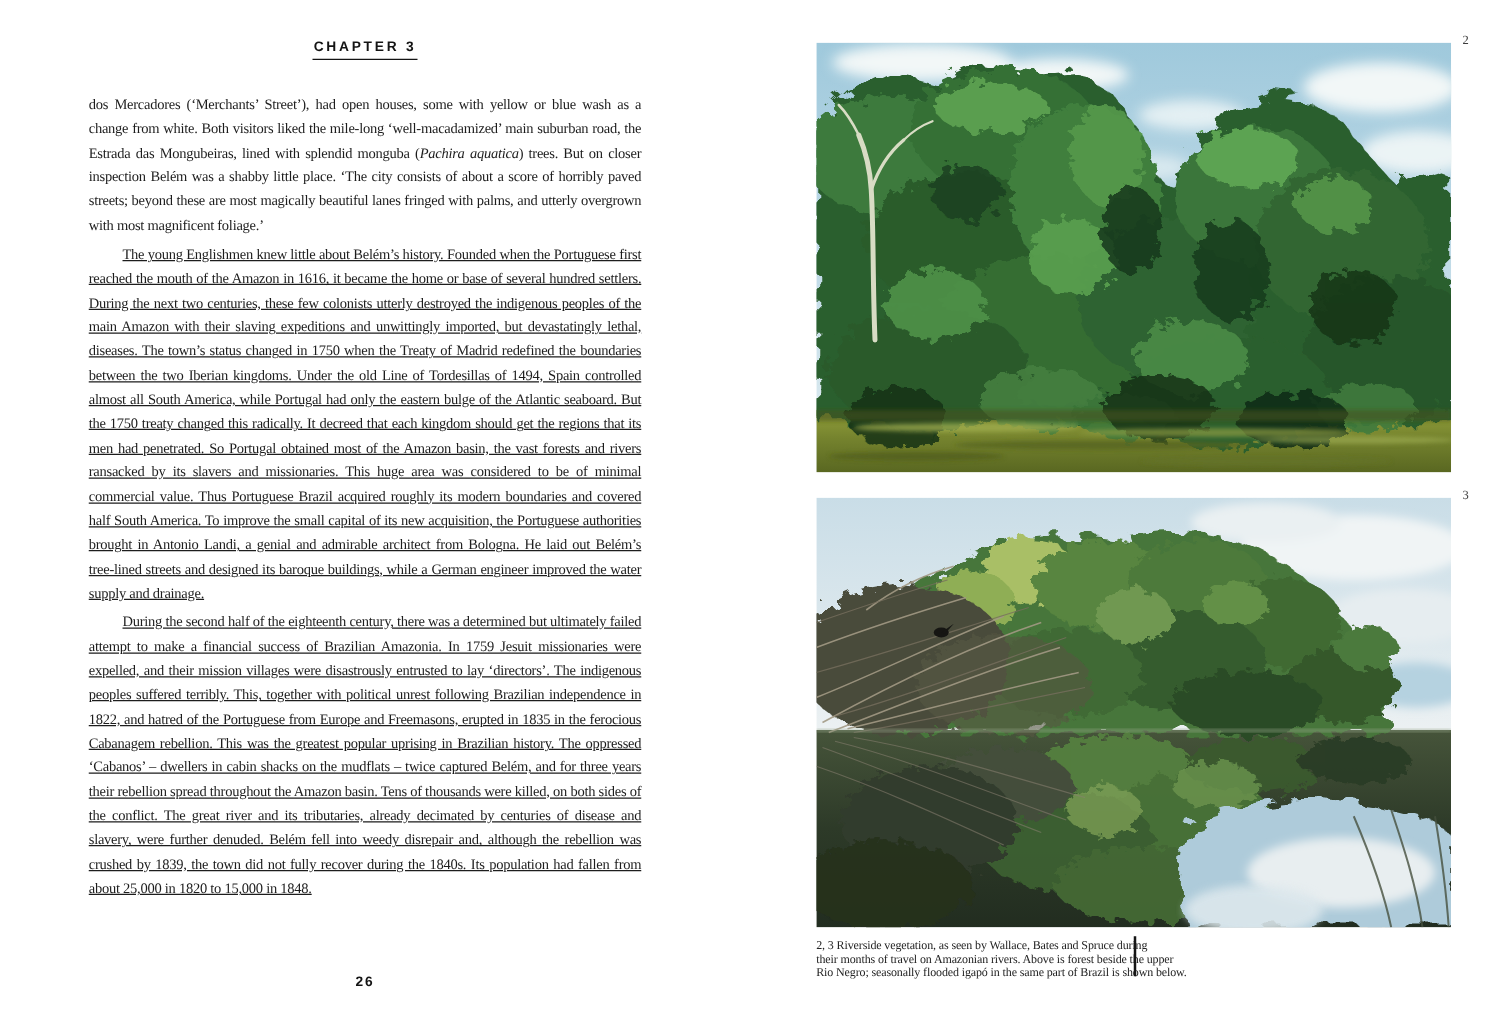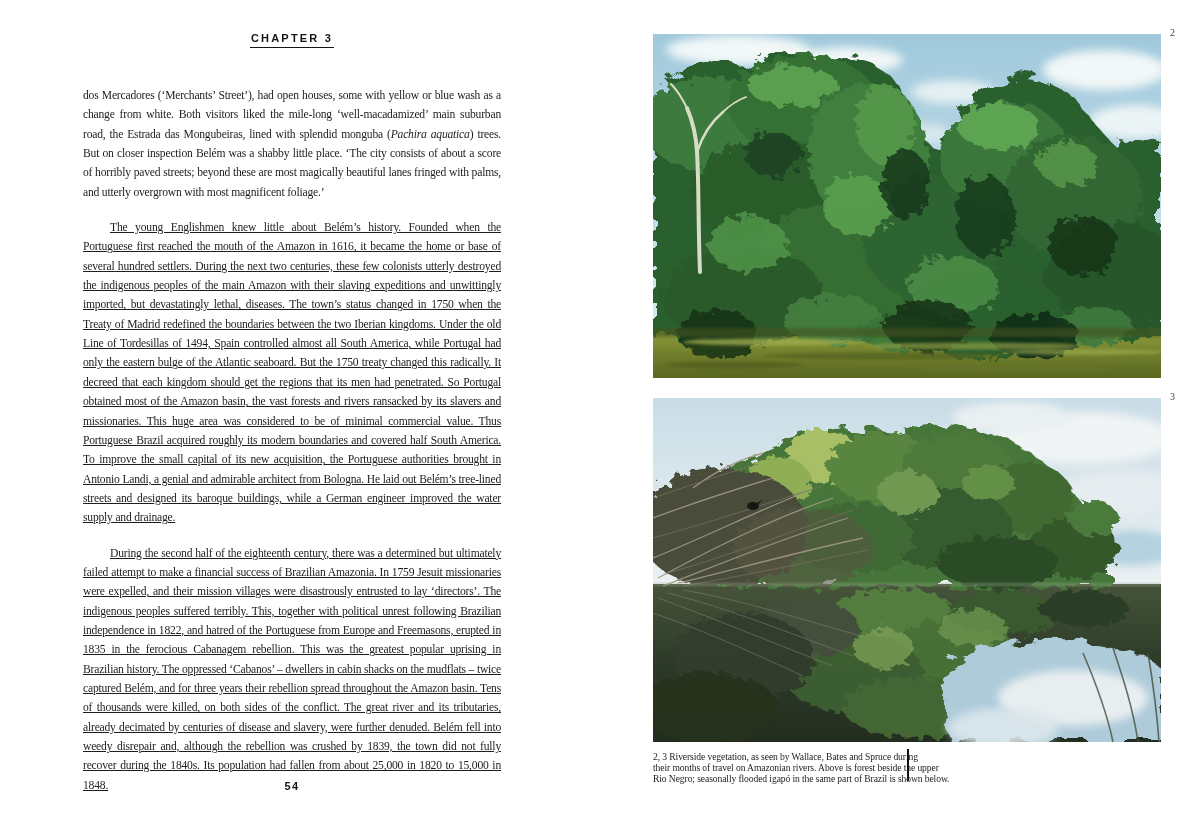--- a/index.html
+++ b/index.html
@@ -15,21 +15,21 @@
     display:inline-block;
     font-family:"Liberation Sans","DejaVu Sans",sans-serif;
     font-weight:700;font-size:11px;letter-spacing:2.2px;color:#141414;
     border-bottom:1.8px solid #141414;padding:0 1px 2.5px 1px;
   }
   .body-text{
     position:absolute;left:67px;top:70px;width:450px;
     font-size:11.6px;line-height:19.35px;letter-spacing:-0.2px;
     text-align:justify;color:#1d1d1d;
   }
-  .body-text p{margin:16px;}
+  .body-text p{margin:4px;}
   .body-text p.indent{text-indent:27px;text-decoration:underline;}
   .body-text .i{font-style:italic;}
   .folio{
     position:absolute;left:67px;top:780px;width:450px;text-align:center;
     font-family:"Liberation Sans","DejaVu Sans",sans-serif;
     font-weight:700;font-size:11px;letter-spacing:1.5px;color:#141414;
   }
   
   .figure{position:absolute;width:508px;height:344px;overflow:hidden;}
   .figure svg{display:block;width:508px;height:344px;}
@@ -59,21 +59,21 @@
     <div class="chapter-head">
       <span>CHAPTER 3</span>
     </div>
 
     <div class="body-text" id="body-text">
         <p><span>dos Mercadores (‘Merchants’ Street’), had open houses, some with yellow or blue wash as a change from white. Both visitors liked the mile-long ‘well-macadamized’ main suburban road, the Estrada das Mongubeiras, lined with splendid monguba (</span><span class="i">Pachira aquatica</span><span>) trees. But on closer inspection Belém was a shabby little place. ‘The city consists of about a score of horribly paved streets; beyond these are most magically beautiful lanes fringed with palms, and utterly overgrown with most magnificent foliage.’</span></p>
         <p class="indent"><span>The young Englishmen knew little about Belém’s history. Founded when the Portuguese first reached the mouth of the Amazon in 1616, it became the home or base of several hundred settlers. During the next two centuries, these few colonists utterly destroyed the indigenous peoples of the main Amazon with their slaving expeditions and unwittingly imported, but devastatingly lethal, diseases. The town’s status changed in 1750 when the Treaty of Madrid redefined the boundaries between the two Iberian kingdoms. Under the old Line of Tordesillas of 1494, Spain controlled almost all South America, while Portugal had only the eastern bulge of the Atlantic seaboard. But the 1750 treaty changed this radically. It decreed that each kingdom should get the regions that its men had penetrated. So Portugal obtained most of the Amazon basin, the vast forests and rivers ransacked by its slavers and missionaries. This huge area was considered to be of minimal commercial value. Thus Portuguese Brazil acquired roughly its modern boundaries and covered half South America. To improve the small capital of its new acquisition, the Portuguese authorities brought in Antonio Landi, a genial and admirable architect from Bologna. He laid out Belém’s tree-lined streets and designed its baroque buildings, while a German engineer improved the water supply and drainage.</span></p>
         <p class="indent"><span>During the second half of the eighteenth century, there was a determined but ultimately failed attempt to make a financial success of Brazilian Amazonia. In 1759 Jesuit missionaries were expelled, and their mission villages were disastrously entrusted to lay ‘directors’. The indigenous peoples suffered terribly. This, together with political unrest following Brazilian independence in 1822, and hatred of the Portuguese from Europe and Freemasons, erupted in 1835 in the ferocious Cabanagem rebellion. This was the greatest popular uprising in Brazilian history. The oppressed ‘Cabanos’ – dwellers in cabin shacks on the mudflats – twice captured Belém, and for three years their rebellion spread throughout the Amazon basin. Tens of thousands were killed, on both sides of the conflict. The great river and its tributaries, already decimated by centuries of disease and slavery, were further denuded. Belém fell into weedy disrepair and, although the rebellion was crushed by 1839, the town did not fully recover during the 1840s. Its population had fallen from about 25,000 in 1820 to 15,000 in 1848.</span></p>
       </div>
 
-    <div class="folio">54</div>
+    <div class="folio">26</div>
   </div>
 
   <div>
 
     <div class="figure figure-top">
       <svg viewBox="0 0 508 344" preserveAspectRatio="none">
         <defs>
           <linearGradient id="skyA" x1="0" y1="0" x2="0" y2="1">
             <stop offset="0" stop-color="#9fc9dc"></stop>
               <stop offset="0.55" stop-color="#c3dce8"></stop>

